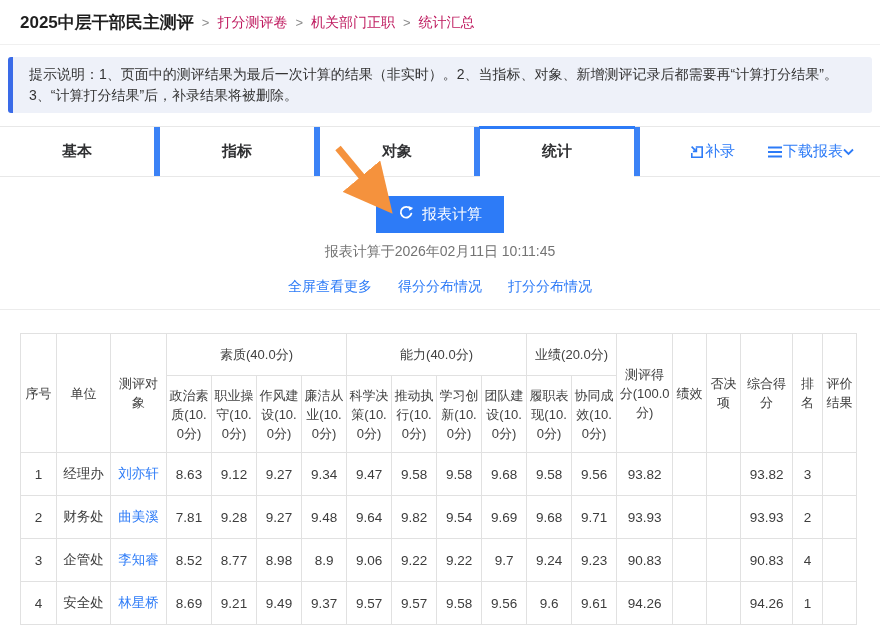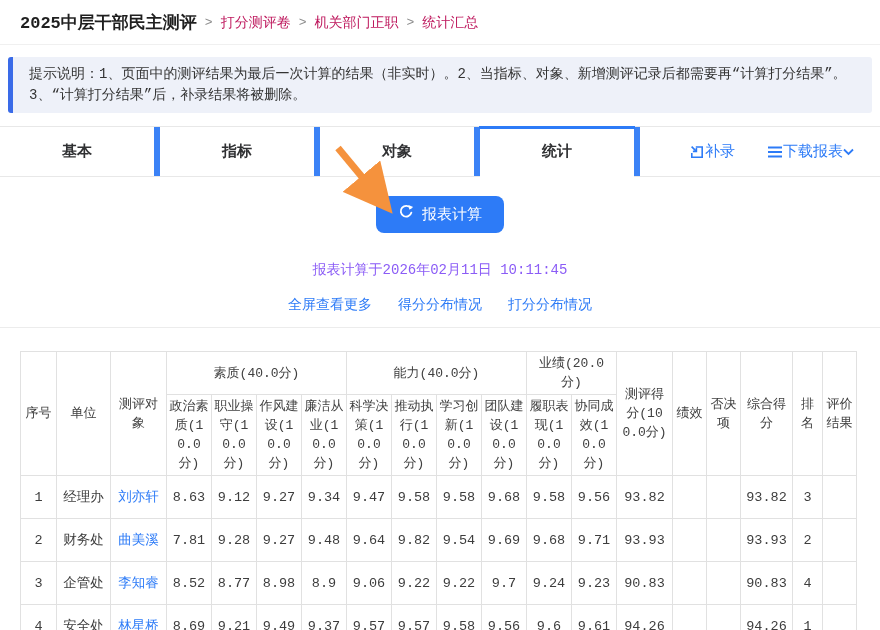--- a/index.html
+++ b/index.html
@@ -1,18 +1,18 @@
 <!DOCTYPE html>
 <html><head>
 <meta charset="utf-8">
 <style>
   * { margin:0; padding:0; box-sizing:border-box; }
   html,body { width:880px; height:630px; overflow:hidden; background:#fff;
     font-family:"Liberation Sans","DejaVu Sans",sans-serif; }
-  .page { position:relative; width:880px; height:480px; background:#fff;font-family:Liberation Mono, monospace; }
+  .page { position:relative; width:880px; height:480px; background:#fff; }
 
   
   .crumbbar { display:flex; align-items:center; gap:8px; padding:11px 20px 10px 20px;
     border-bottom:1px solid #f0f0f0; }
   .bc-title { font-size:17px; font-weight:bold; color:#1f1f1f; }
   .bc-sep { font-size:13px; color:#8c8c8c; }
   .bc-item { font-size:14px; color:#be185d; }
 
   
   .notice { margin:12px 8px 0 8px; background:#eef1f9; border-left:5px solid #3a6be8;
@@ -28,23 +28,23 @@
     height:3px; background:#2d7bf7; }
   .tab.active::after { content:''; position:absolute; bottom:-1px; left:0; right:0;
     height:1px; background:#fff; }
   .tab-actions { margin-left:auto; display:flex; align-items:center; gap:32px; padding-right:26px; }
   .action { display:flex; align-items:center; color:#2d7bf7; font-size:15px; cursor:pointer; }
   .action svg { display:block; }
 
   
   .content { text-align:center; }
   .calc-btn { margin-top:19px; display:inline-flex; align-items:center; gap:8px;
-    background:#2d7bf7; color:#fff; border:none; border-radius:8px; height:37px;
+    background:#2d7bf7; color:#fff; border:none; border-radius:0; height:37px;
     padding:0 22px; font-size:15px; font-family:inherit; cursor:pointer; }
-  .timestamp { margin-top:28px; font-size:14px; color:#8b5cf6; }
+  .timestamp { margin-top:10px; font-size:14px; color:#737373; }
   .links { margin-top:17px; display:flex; justify-content:center; gap:26px;text-align:center; }
   .links a { font-size:14px; color:#2d7bf7; text-decoration:none; cursor:pointer; }
   .divider { margin-top:13px; border-bottom:1px solid #ececec; }
 
   
   .anno-arrow { position:absolute; left:328px; top:142px; z-index:5; pointer-events:none; }
 
   
   .tablewrap { margin:23px 20px 0 20px; }
   table { border-collapse:collapse; table-layout:fixed; width:836px; }

